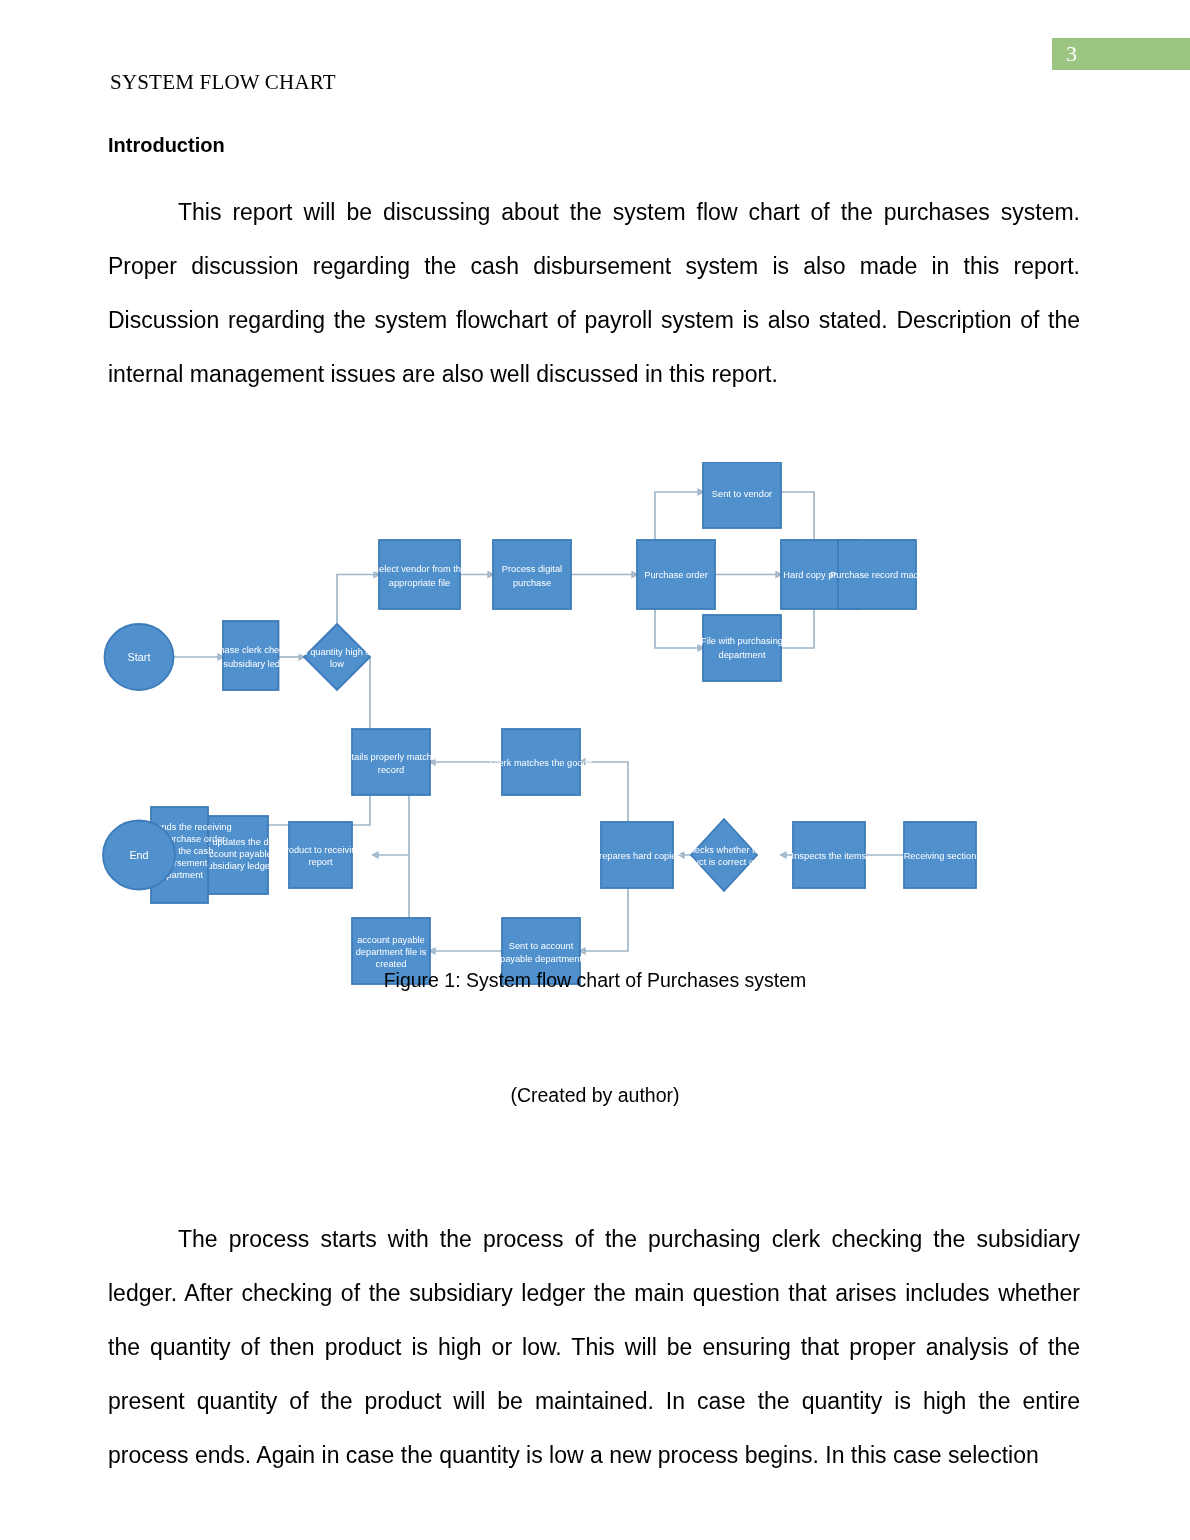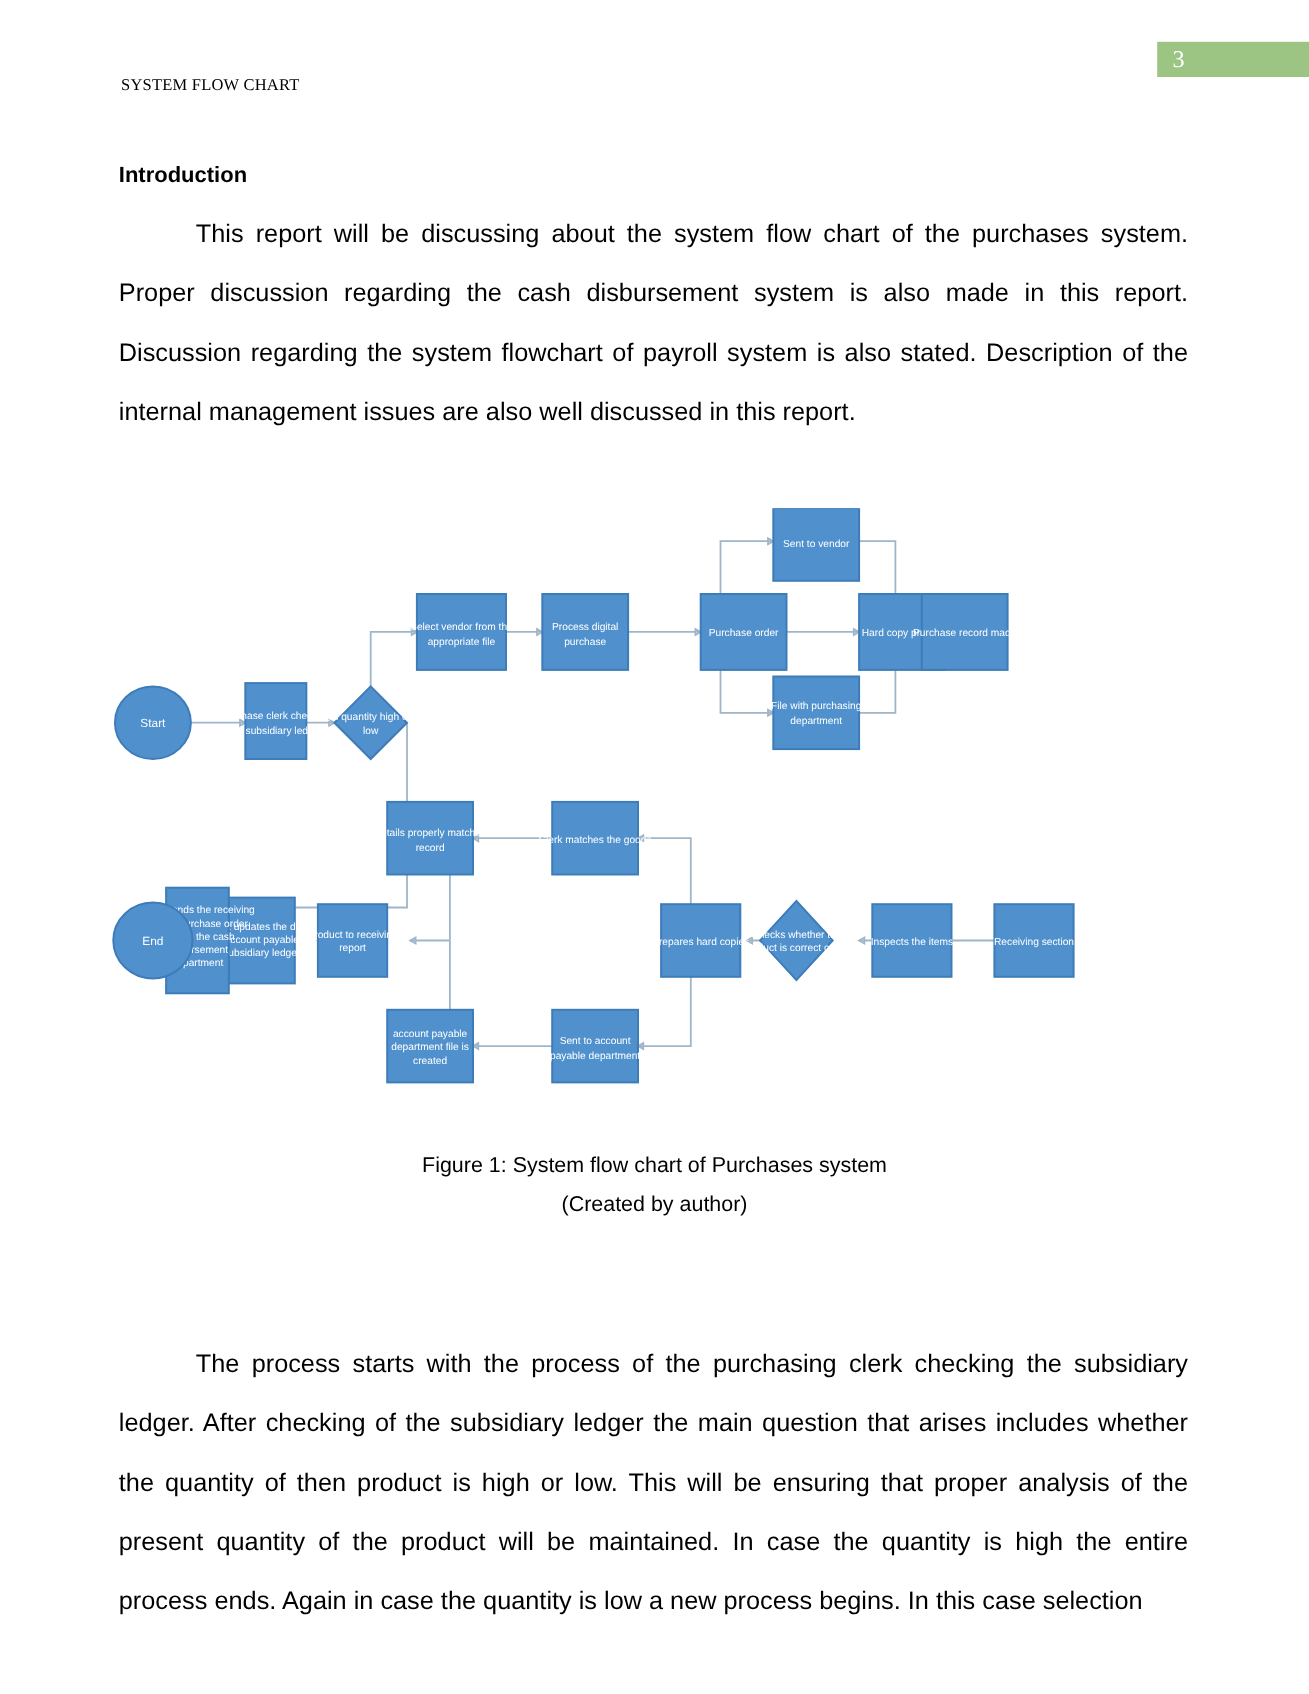--- a/index.html
+++ b/index.html
@@ -28,34 +28,34 @@
     font-family: "Liberation Serif", serif;
     font-size: 22px;
     line-height: 32px;
     text-indent: 14px;
   }
   .header-title {
     position: absolute;
     top: 70px;
     left: 110px;
     font-family: "Liberation Serif", serif;
-    font-size: 15px;
+    font-size: 21px;
     color: #000000;
     letter-spacing: 0.2px;
   }
 
   
   .section-heading {
     position: absolute;
     left: 108px;
     font-size: 20px;
     font-weight: bold;
     color: #000000;
   }
-  #h-intro { top: 134px; margin-top: 14px; }
+  #h-intro { top: 134px; }
   #h-flowchart { top: 426px; }
 
   .para {
     position: absolute;
     left: 108px;
     width: 972px;
     font-size: 23px;
     color: #000000;
     text-align: justify;
     line-height: 54px;
@@ -66,21 +66,21 @@
 
   
   .caption {
     position: absolute;
     width: 1190px;
     left: 0;
     text-align: center;
     font-size: 19.5px;
     color: #000000;
   }
-  #cap-1 { top: 1048px; }
+  #cap-1 { top: 969px; }
   #cap-2 { top: 1084px; }
 
   
   .flowchart {
     position: absolute;
     left: 100px;
     top: 462px;
     width: 990px;
     height: 530px;
   }

